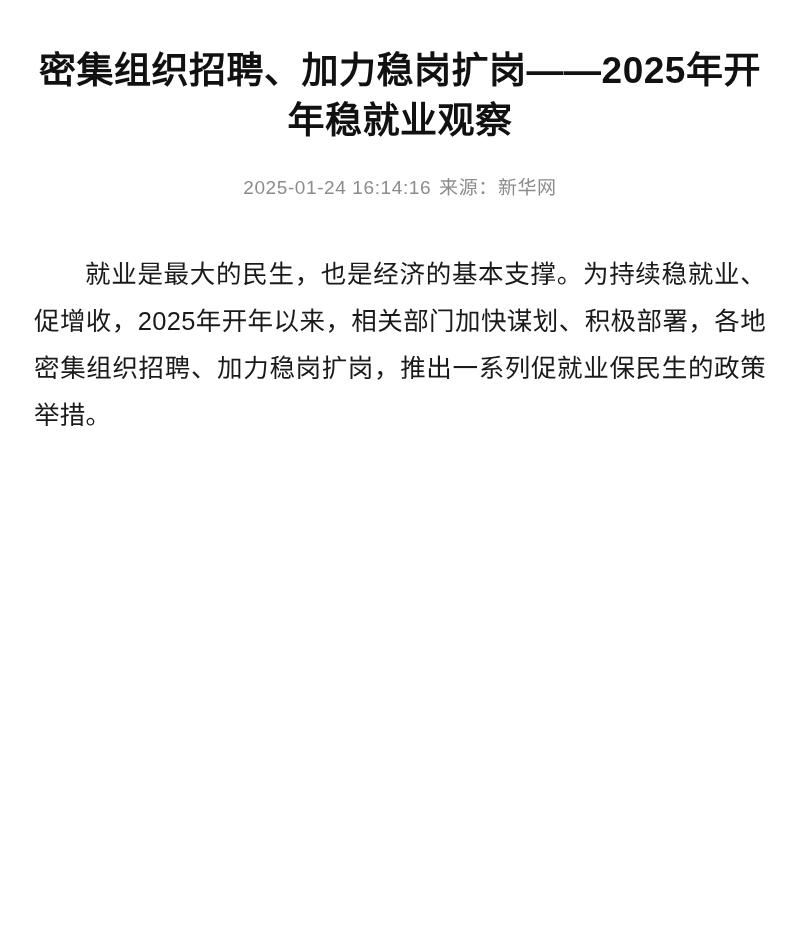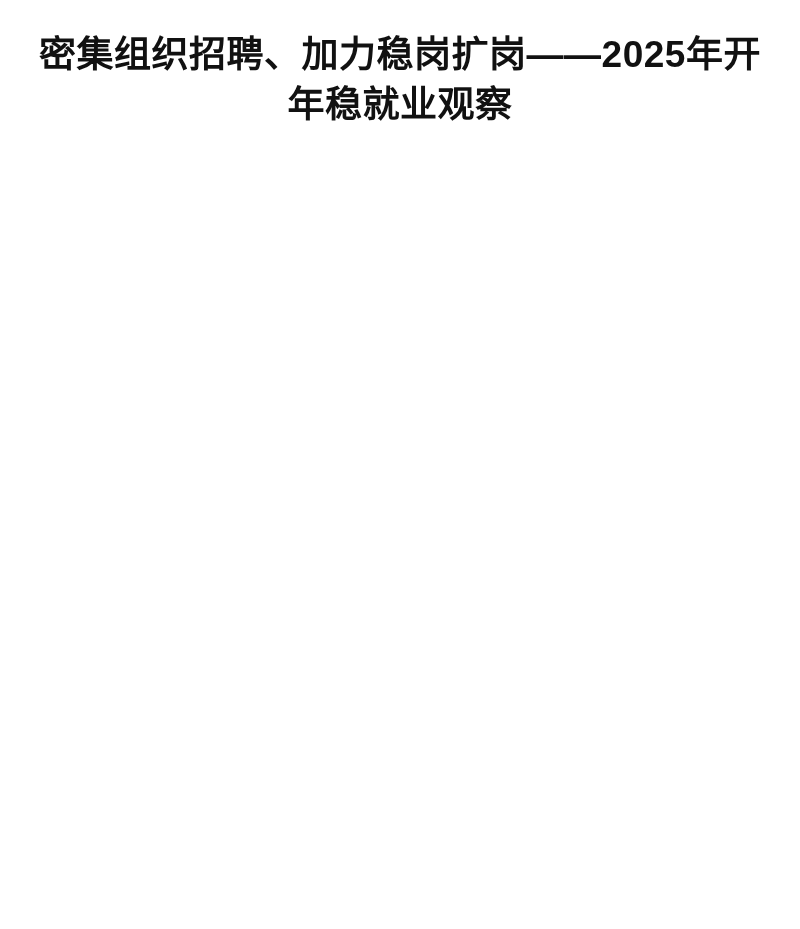--- a/index.html
+++ b/index.html
@@ -11,21 +11,21 @@
     width: 800px;
     height: 929px;
     font-family: "Liberation Sans", "DejaVu Sans", sans-serif;
     color: #1a1a1a;
     overflow: hidden;
   }
   .page {
     box-sizing: border-box;
     width: 800px;
     height: 929px;
-    padding: 30px 34px 0 34px;
+    padding: 46px 34px 0 34px;
     background: #ffffff;
   }
   .headline {
     font-size: 37px;
     line-height: 1.35;
     font-weight: bold;
     color: #111111;
     text-align: center;
     letter-spacing: 0.5px;
     margin: 0 0 6px 0;
@@ -73,21 +73,25 @@
     text-indent: 2em;
   }
 </style>
 </head>
 <body>
 
 <div class="page">
 
   <h1 class="headline">密集组织招聘、加力稳岗扩岗——2025年开年稳就业观察</h1>
 
+  <div class="meta">
+    <span>2025-01-24 16:14:16</span><span class="sep"></span><span>来源：</span><span>新华网</span>
+  </div>
 
   <div class="body-block">
 
 
 
+    <p class="para indent">就业是最大的民生，也是经济的基本支撑。为持续稳就业、促增收，2025年开年以来，相关部门加快谋划、积极部署，各地密集组织招聘、加力稳岗扩岗，推出一系列促就业保民生的政策举措。</p>
 
   </div>
 
 </div>
 
 </body></html>

